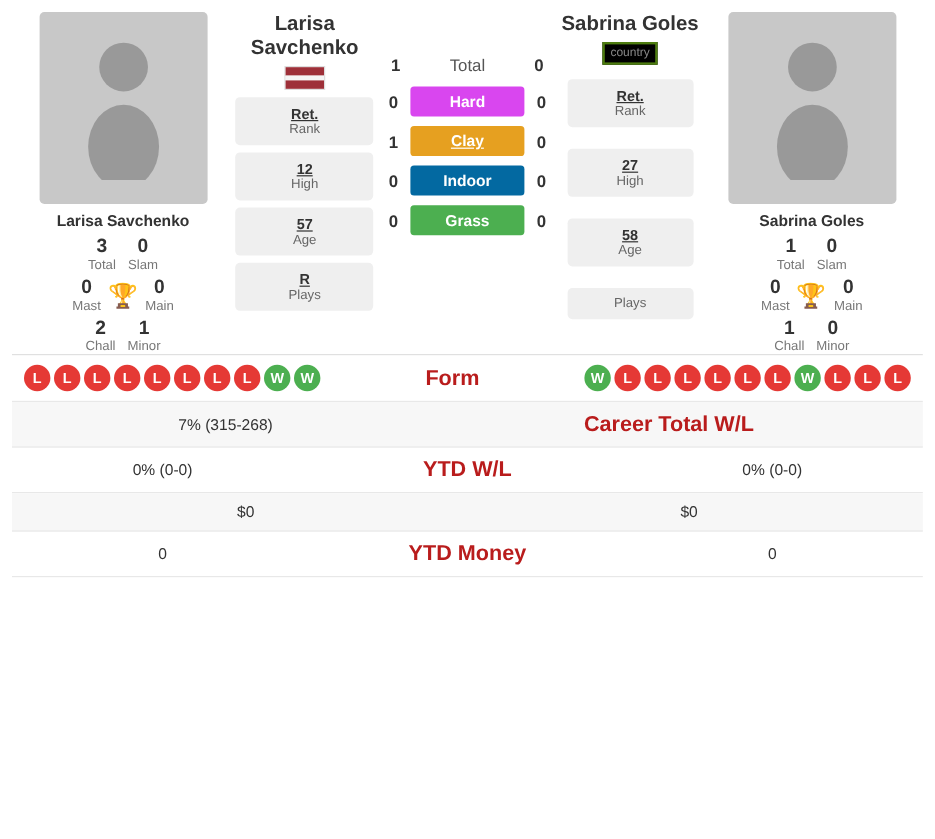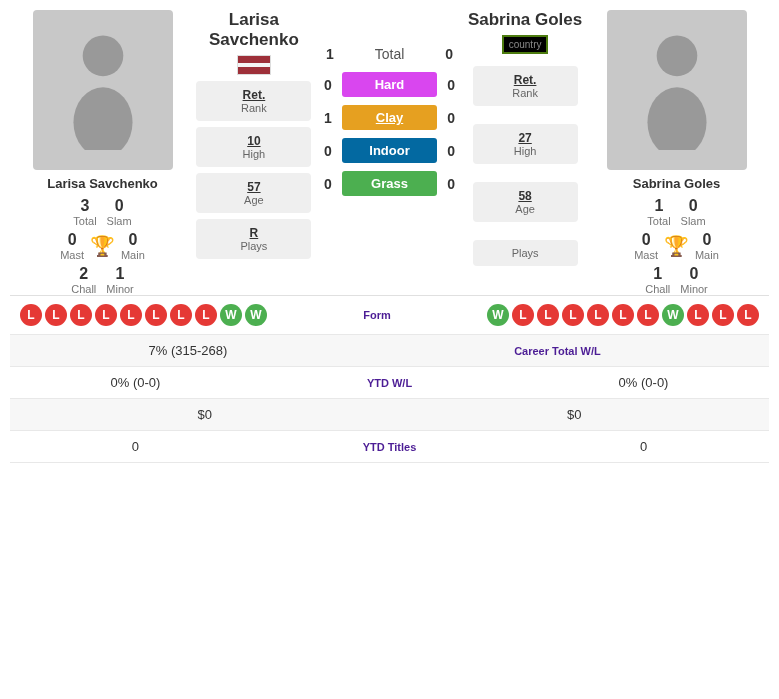--- a/index.html
+++ b/index.html
@@ -65,22 +65,22 @@
     .bottom-left {
       flex: 1;
       text-align: center;
       font-size: 13px;
     }
 
     .bottom-label {
       flex: 1.2;
       text-align: center;
       font-weight: bold;
-      font-size: 11px;
-      color: #4c1d95;
+      font-size: 18px;
+      color: #b91c1c;
     }
 
     .bottom-right {
       flex: 1;
       text-align: center;
       font-size: 13px;
     }
 
     
     .form-container {
@@ -282,21 +282,21 @@
         </div>
       </div>
 
       <div class="mid-stats-panel">
         <div class="info-box">
           <div class="val">Ret.</div>
           <div class="lbl">Rank</div>
         </div>
         <div style="height:6px;"></div>
         <div class="info-box">
-          <div class="val">10</div>
+          <div class="val">12</div>
           <div class="lbl">High</div>
         </div>
         <div style="height:6px;"></div>
         <div class="info-box">
           <div class="val">57</div>
           <div class="lbl">Age</div>
         </div>
         <div style="height:6px;"></div>
         <div class="info-box">
           <div class="val">R</div>
@@ -456,17 +456,17 @@
       <div class="bottom-right">0% (0-0)</div>
     </div>
 
     <div class="bottom-row">
       <div class="bottom-left">$0</div>
       <div class="bottom-right">$0</div>
     </div>
 
     <div class="bottom-row">
       <div class="bottom-left">0</div>
-      <div class="bottom-label">YTD Titles</div>
+      <div class="bottom-label">YTD Money</div>
       <div class="bottom-right">0</div>
     </div>
   </div>
 </div>
 
 </body></html>

